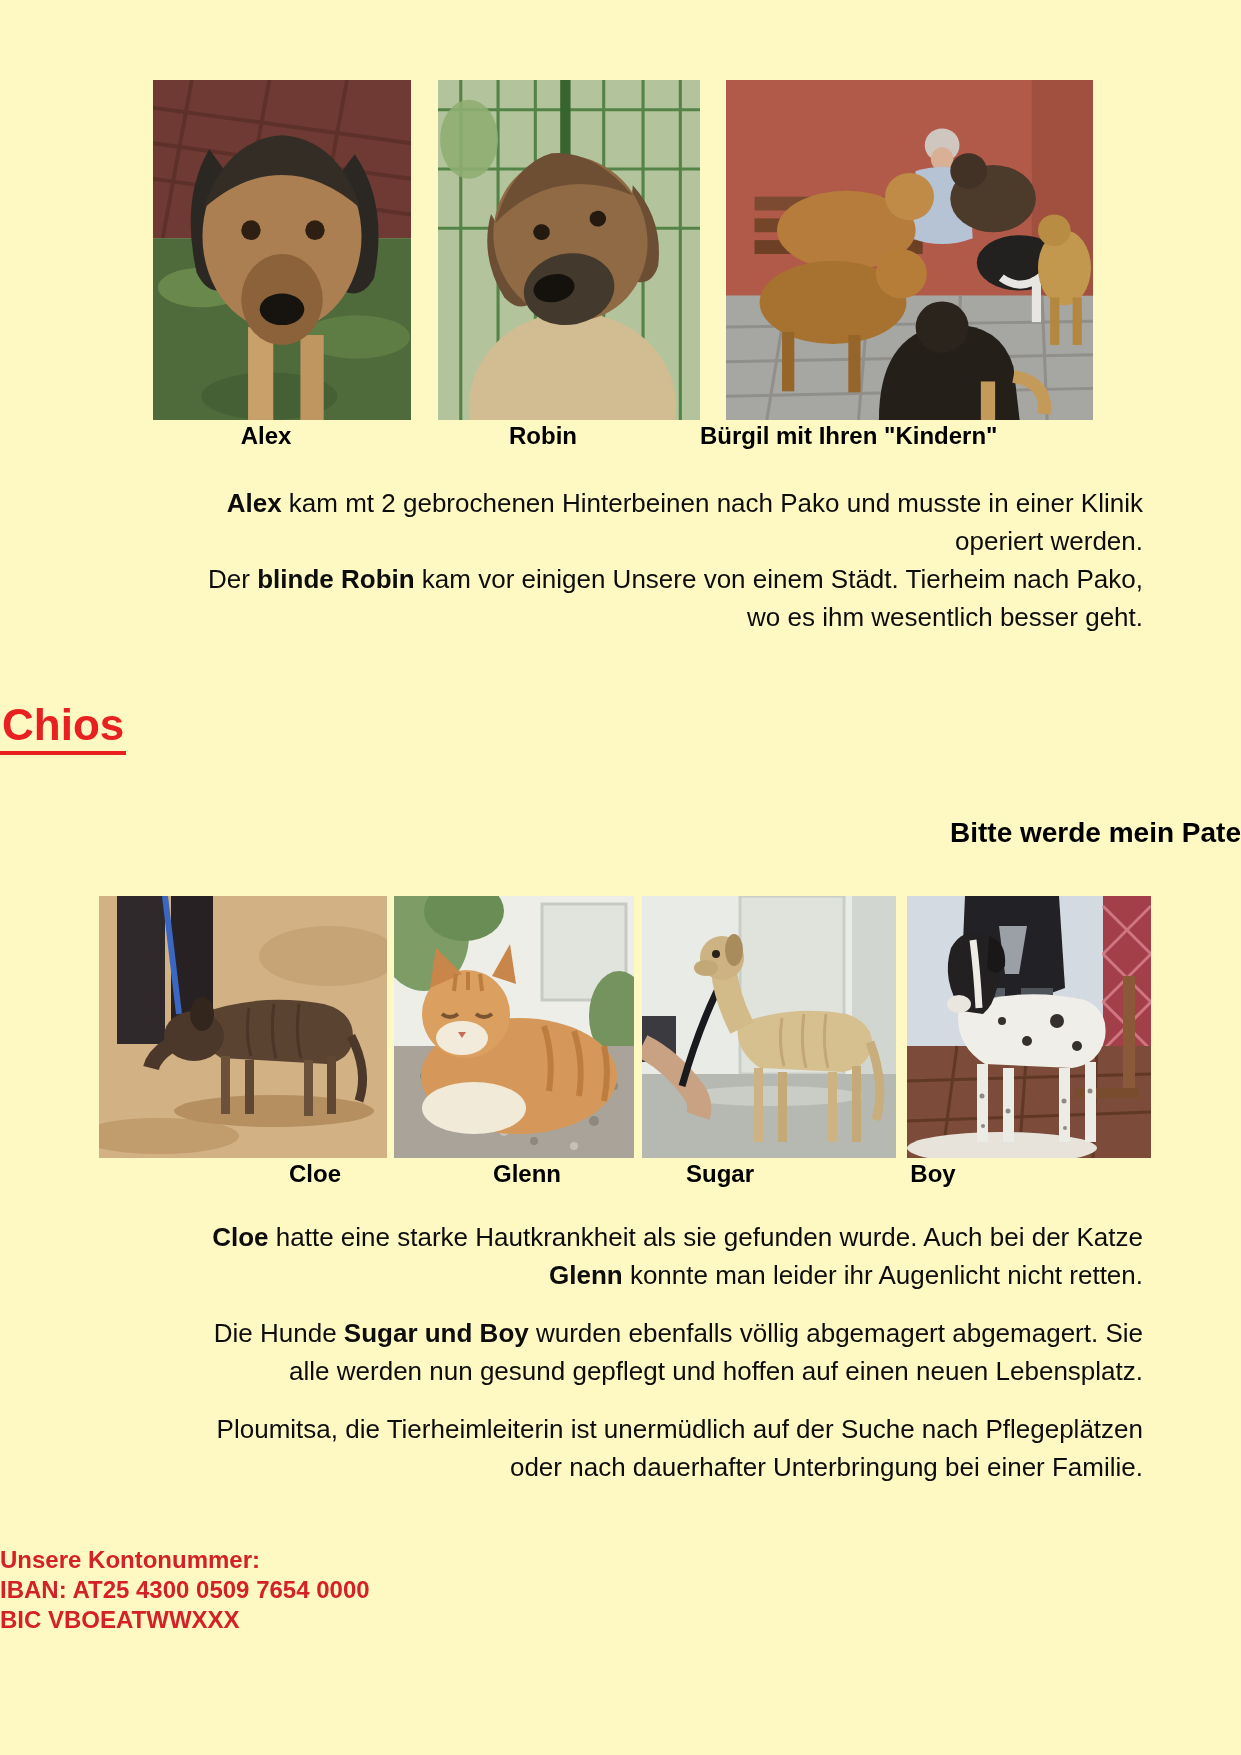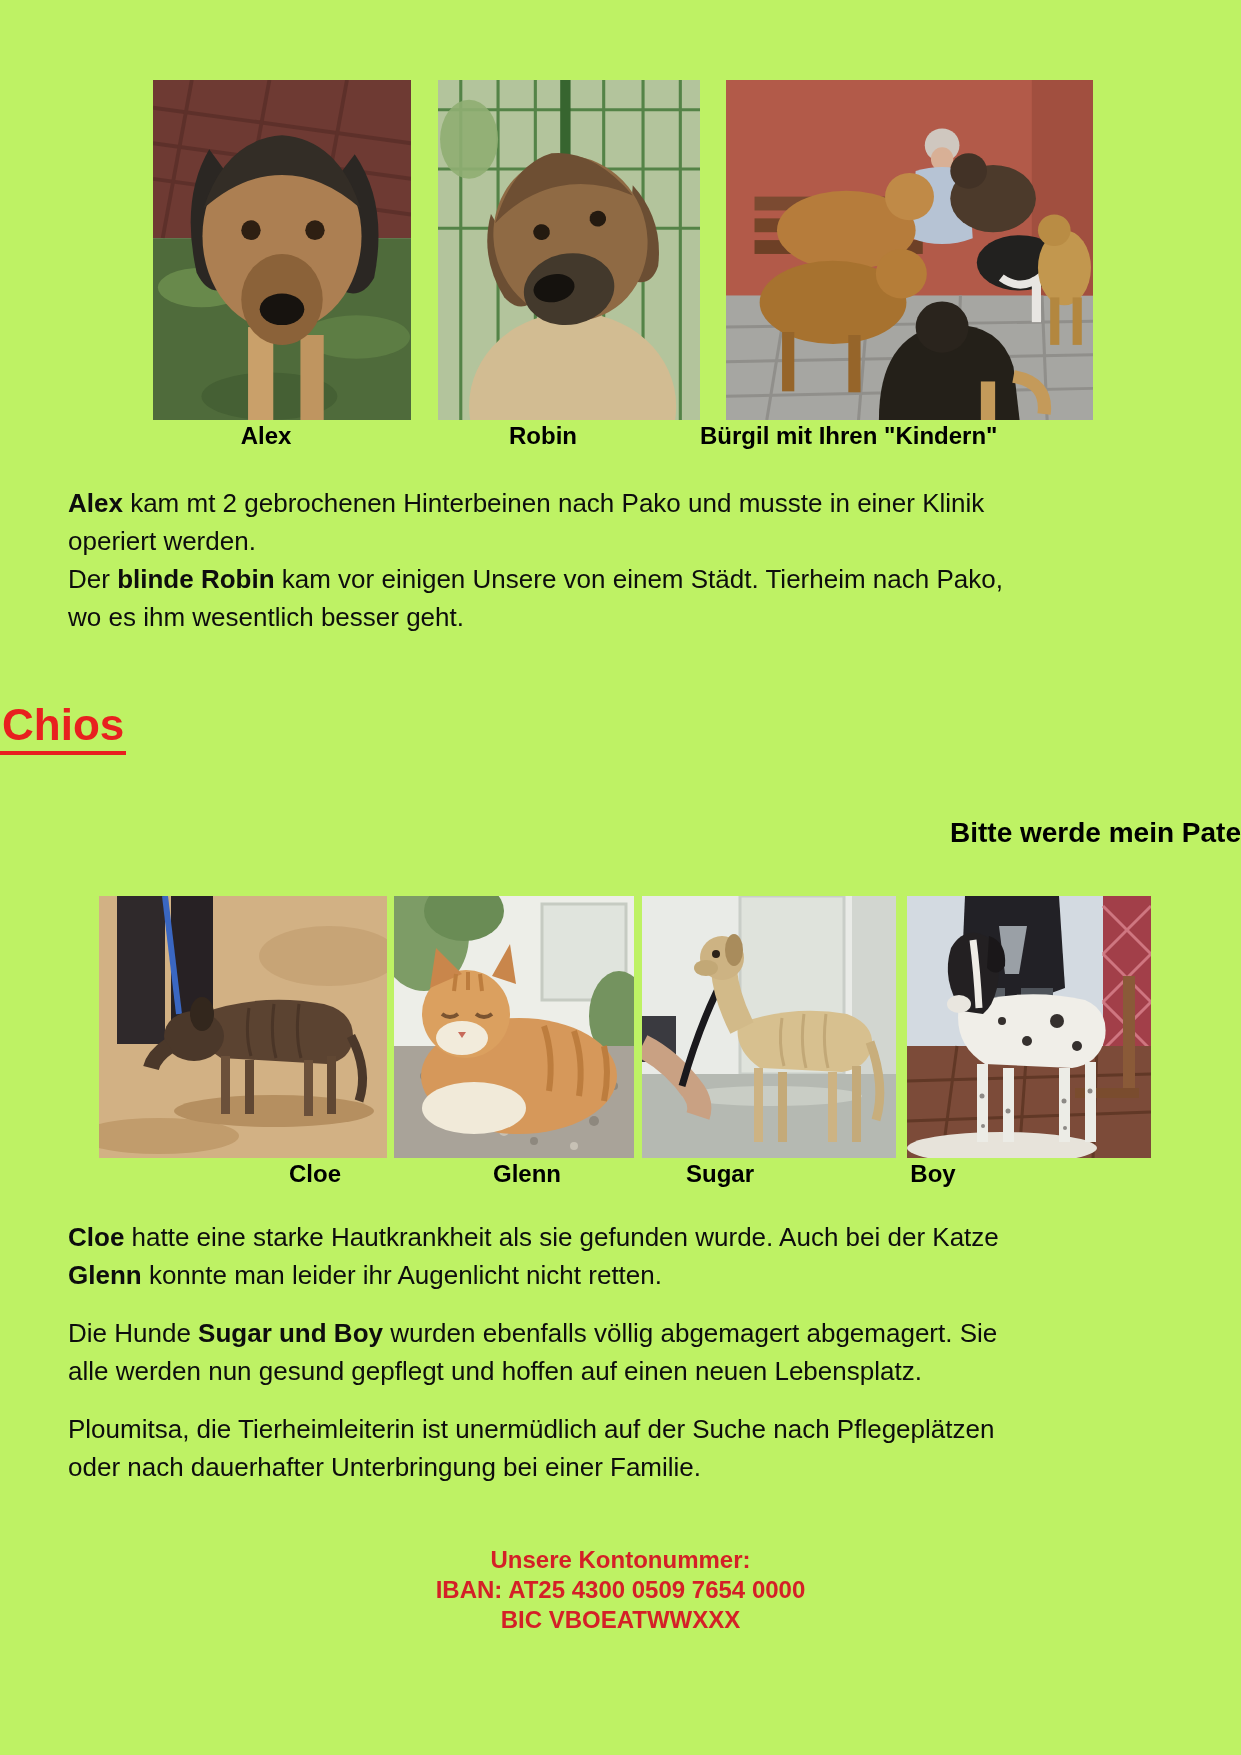--- a/index.html
+++ b/index.html
@@ -2,40 +2,40 @@
 <html style="--red-heading: #e8201f; --red-footer: #d42027;"><head>
 <meta charset="utf-8">
 <style>
   :root{
     --red-heading:#e8201f;
     --red-footer:#d42027;
     --text:#0d0d0d;
   }
   html,body{margin:0;padding:0;background:#fff;}
   body{font-family:"Liberation Sans","DejaVu Sans",sans-serif;color:var(--text);}
-  .page{position:relative;width:1241px;height:1755px;background:#bef264;overflow:hidden;}
+  .page{position:relative;width:1241px;height:1755px;background:#fef9c3;overflow:hidden;}
 
   .photo{position:absolute;margin:0;padding:0;overflow:hidden;background:#ddd;}
   .photo svg{display:block;width:100%;height:100%;}
 
   .caption{position:absolute;font-size:24px;font-weight:bold;white-space:nowrap;color:#000;}
   .caption.centered{transform:translateX(-50%);}
 
   .bodytext{position:absolute;left:68px;width:1075px;font-size:26px;line-height:38px;color:var(--text);}
-  .bodytext .line{display:block;}
+  .bodytext .line{display:block;text-align:right;}
   .b{font-weight:bold;}
 
   .chios-wrap{position:absolute;left:0;top:700px;width:1241px;text-align:left;}
   .chios{display:inline-block;font-size:44px;line-height:50px;font-weight:bold;color:var(--red-heading);
          border-bottom:4px solid var(--red-heading);padding:0 2px 1px 2px;}
 
   .subtitle{position:absolute;left:0;top:816px;width:1241px;text-align:right;
             font-size:28px;line-height:34px;font-weight:bold;color:#000;}
 
-  .footer{position:absolute;left:0;top:1545px;width:1241px;text-align:center;
+  .footer{position:absolute;left:0;top:1545px;width:1241px;text-align:left;
           font-size:24px;line-height:30px;font-weight:bold;color:var(--red-footer);}
 </style>
 </head>
 <body>
 
 <div class="page">
 
   <figure class="photo" style="left:153px;top:80px;width:258px;height:340px" aria-label="brown and black dog facing the camera in front of grass and a dark red roof wall">
     <svg viewBox="0 0 266 344" preserveAspectRatio="none">
       <rect width="266" height="160" fill="#6e3a33"></rect>

